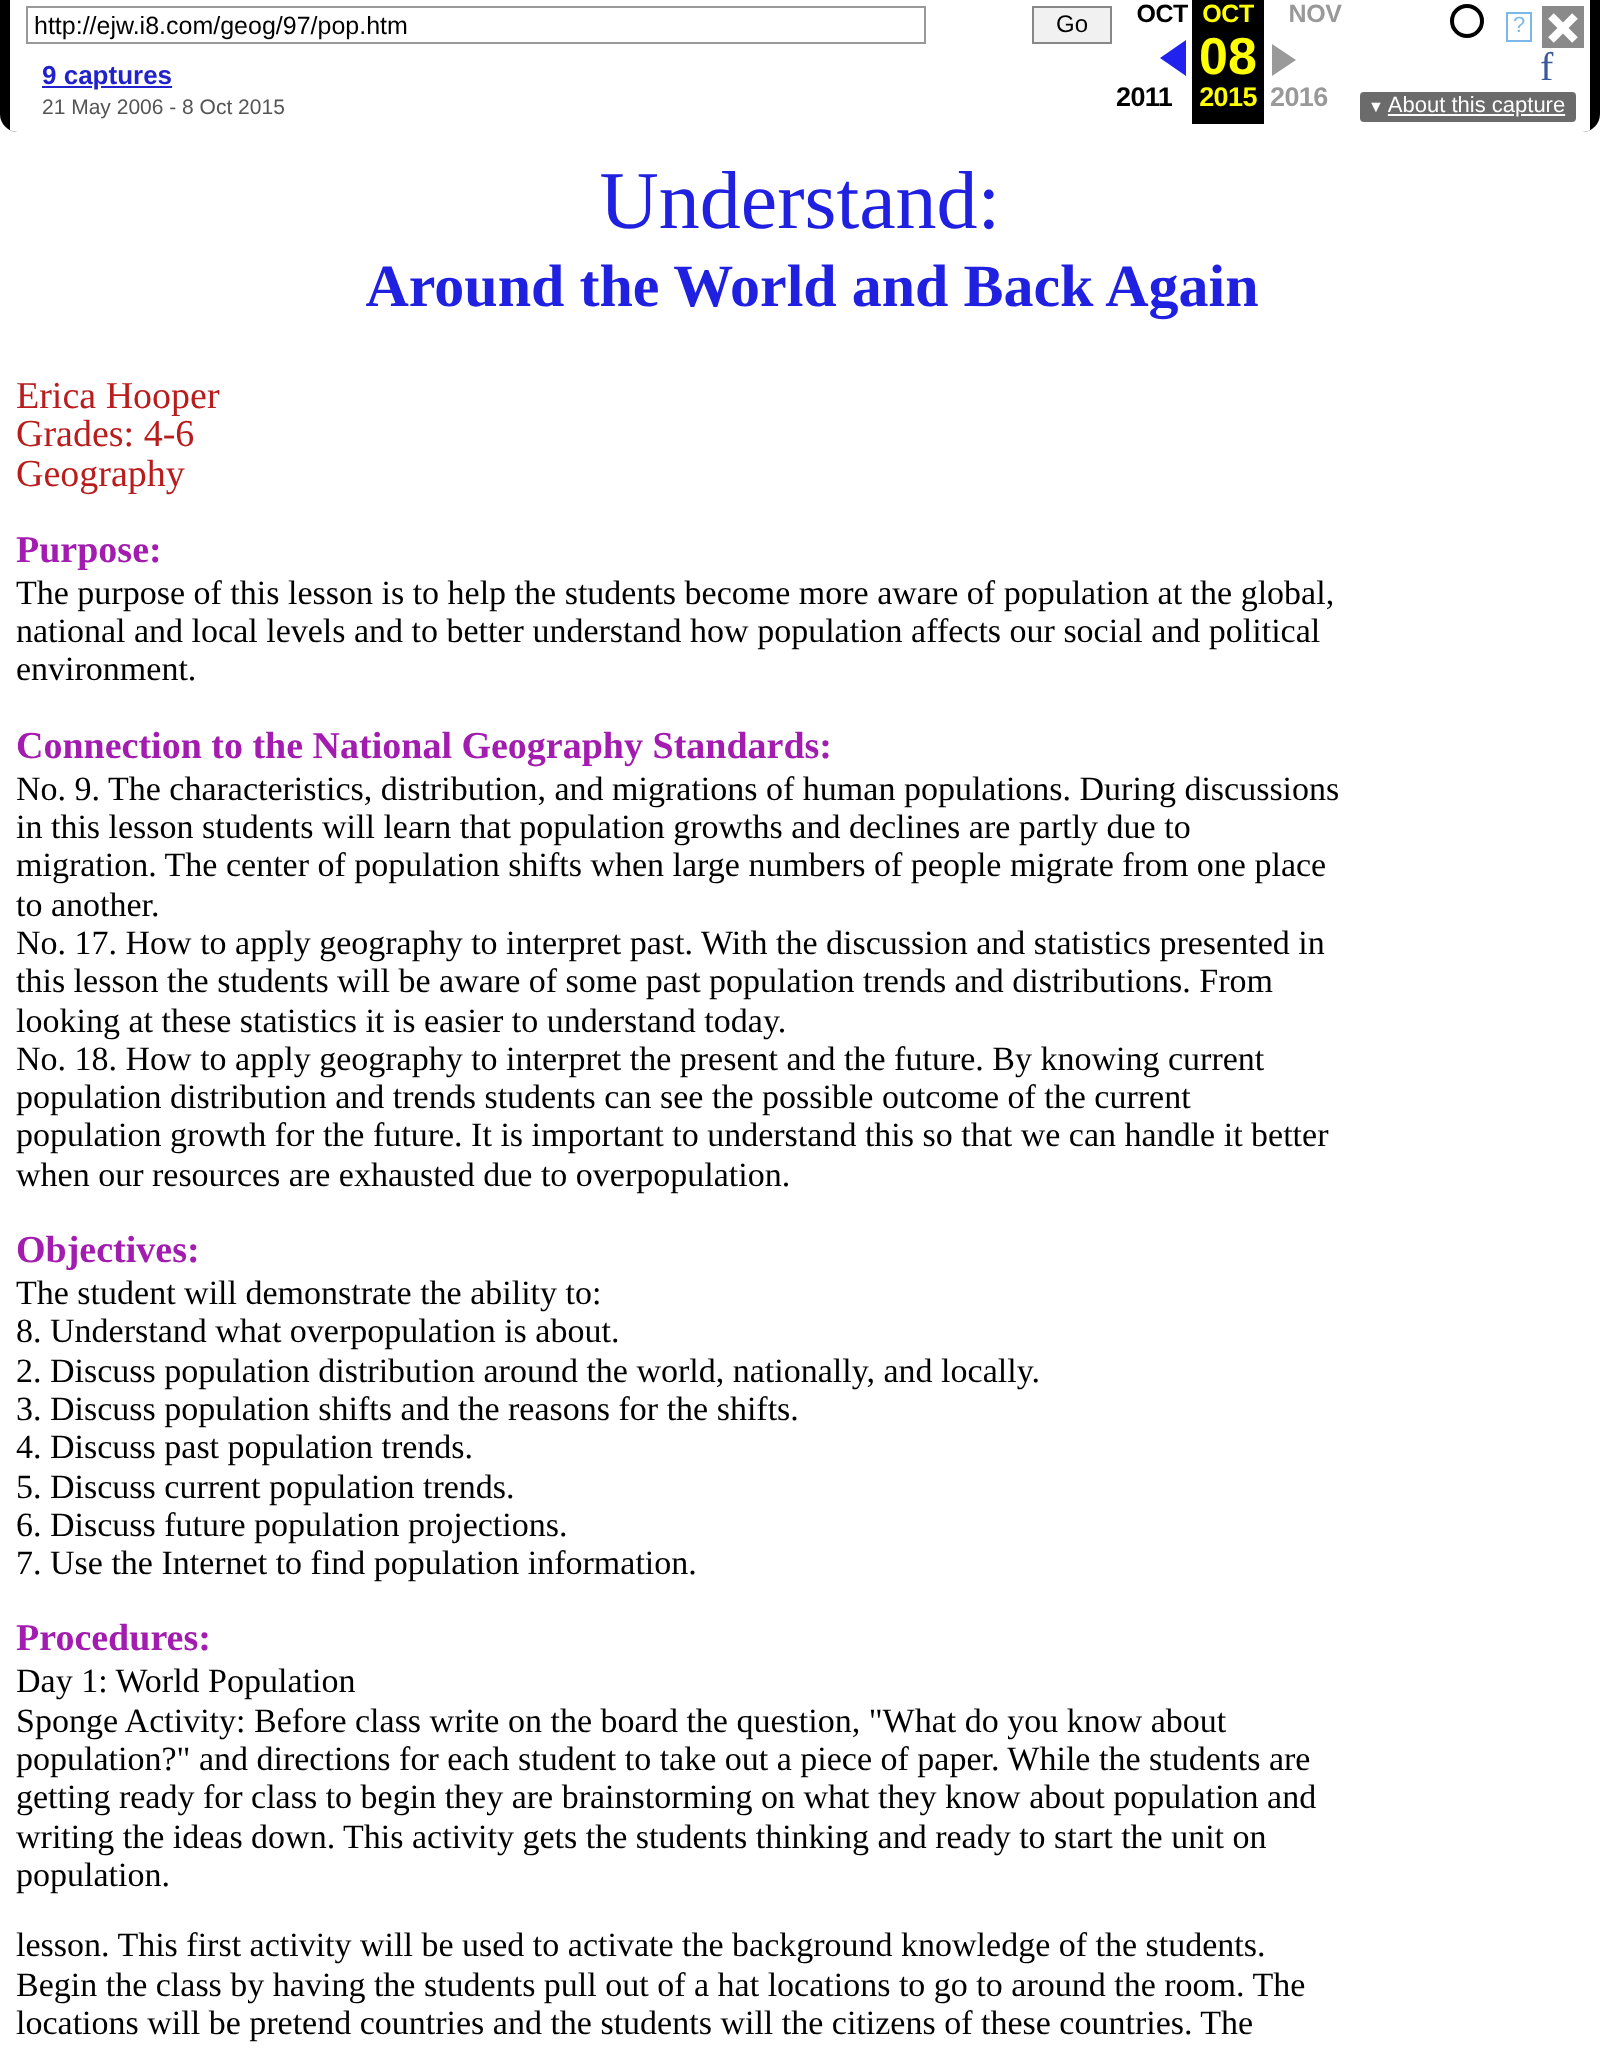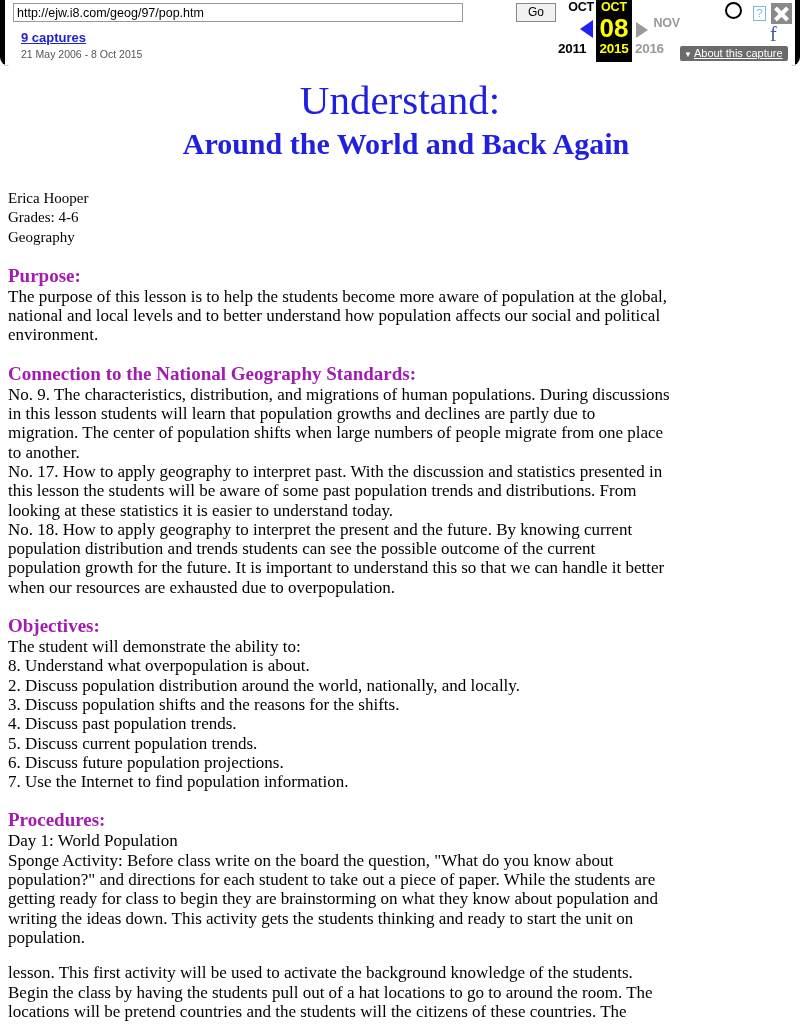--- a/index.html
+++ b/index.html
@@ -117,21 +117,21 @@
   .wm-col-next { left: 74px; width: 48px; }
 
   .wm-mon {
     position: absolute;
     top: 0px; left: 0; right: 0;
     font-family: "Liberation Sans", "DejaVu Sans", sans-serif;
     font-size: 12.5px; font-weight: bold; letter-spacing: -0.2px;
   }
   .wm-mon-prev { color: #000; text-align: right; padding-right: 2px; }
   .wm-mon-cur  { color: #ffff00; text-align: center; }
-  .wm-mon-next { color: #999; text-align: right; padding-left: 3px; margin-top: 16px; }
+  .wm-mon-next { color: #999; text-align: center; padding-left: 3px; }
 
   .wm-day {
     position: absolute;
     top: 14px; left: 0; right: 0;
     font-family: "Liberation Sans", "DejaVu Sans", sans-serif;
     font-size: 26px; font-weight: bold; color: #ffff00;
     text-align: center; line-height: 28px;
   }
   .wm-arrow-prev {
     position: absolute; top: 20px; right: 3px;
@@ -240,23 +240,23 @@
   h2.sub-title {
     color: #2020e0;
     font-family: "Liberation Serif", "DejaVu Serif", serif;
     font-size: 30px;
     font-weight: bold;
     margin: 3px 0 0 12px;
     line-height: 34px;
   }
   .byline {
     margin: 28px 0 0 8px;
-    font-size: 15px;
+    font-size: 19px;
     line-height: 19.3px;
-    color: #000000;
+    color: #b91c1c;
   }
   h3.sec-head {
     color: #a21caf;
     font-size: 19px;
     font-weight: bold;
     margin: 18px 0 0 8px;
     line-height: 22px;
     white-space: nowrap;
   }
   .body-text {

